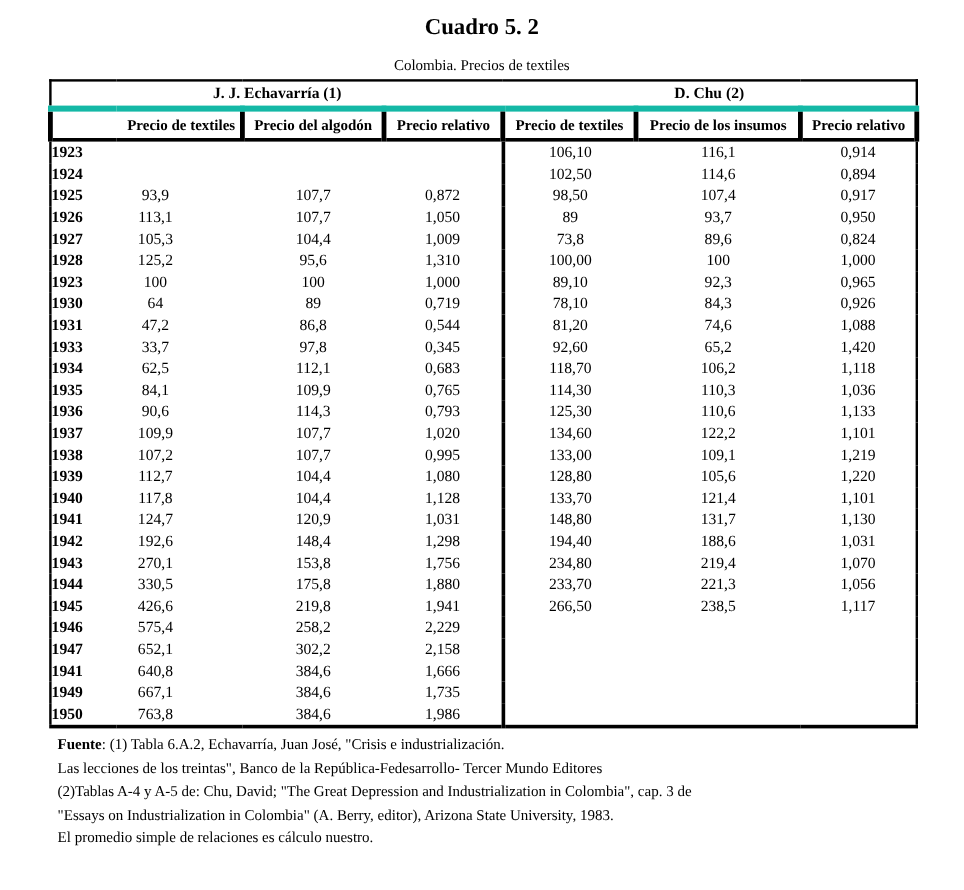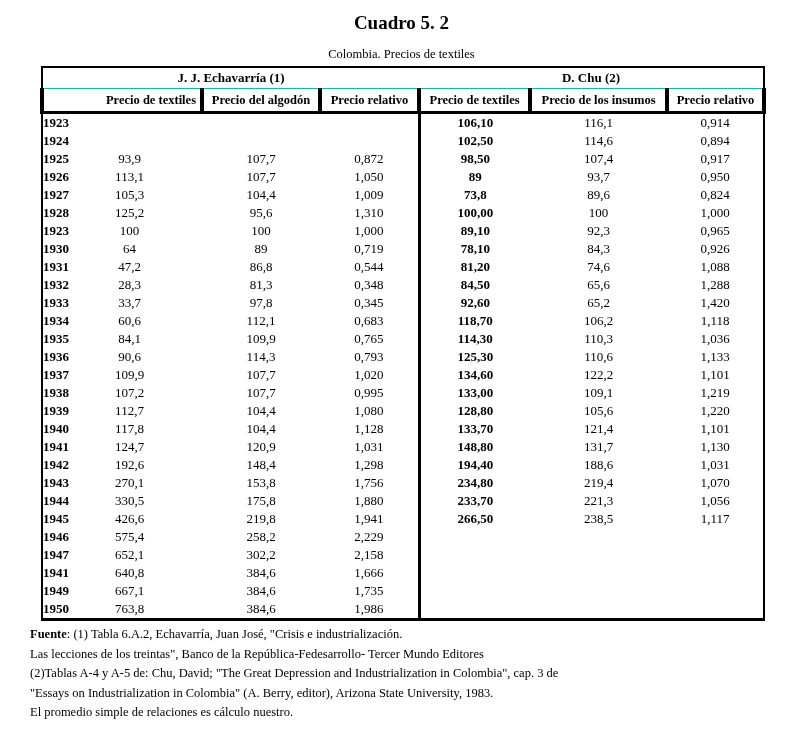--- a/index.html
+++ b/index.html
@@ -40,21 +40,21 @@
     border-left: 2px solid #000;
     border-right: 2px solid #000;
     border-bottom: 3px solid #000;
     font-size: 13px;
   }
   tr.group-row td {
     height: 20px;
     text-align: center;
     font-weight: bold;
     font-size: 13px;
-    border-bottom: 1px solid #14b8a6;
+    border-bottom: 5px solid #14b8a6;
     padding: 0;
     vertical-align: middle;
     margin-top: 40px;
   }
   tr.colhead-row td {
     height: 22px;
     text-align: center;
     font-weight: bold;
     font-size: 12.5px;
     border-bottom: 3px solid #000;
@@ -72,24 +72,24 @@
     font-size: 13px;
     text-align: center;
     vertical-align: middle;
     white-space: nowrap;
   }
   tr.data-row td.year {
     text-align: left;
     font-weight: bold;
     padding-left: 0;
   }
-  tr.data-row td.group-divide { border-left: 3px solid #000; font-weight: bold; }
+  tr.data-row td.group-divide { border-left: 3px solid #000; }
   tr.data-row td.col-e-tex { padding-right: 40px; }
   .footnotes {
-    margin: 4px 0 0 30px;
+    margin: 4px 0 0 48px;
     font-size: 12.5px;
     line-height: 19.5px;
     width: 720px;
   }
   .footnotes .bold { font-weight: bold; }
 </style>
 </head>
 <body>
 
 <div class="page">
@@ -197,40 +197,31 @@
         <tr class="data-row">
           <td class="year">1931</td>
           <td class="val col-e-tex">47,2</td>
           <td class="val">86,8</td>
           <td class="val">0,544</td>
           <td class="val group-divide">81,20</td>
           <td class="val">74,6</td>
           <td class="val">1,088</td>
         </tr>
         <tr class="data-row">
-          <td class="year">1932</td>
-          <td class="val col-e-tex">28,3</td>
-          <td class="val">81,3</td>
-          <td class="val">0,348</td>
-          <td class="val group-divide">84,50</td>
-          <td class="val">65,6</td>
-          <td class="val">1,288</td>
-        </tr>
-        <tr class="data-row">
           <td class="year">1933</td>
           <td class="val col-e-tex">33,7</td>
           <td class="val">97,8</td>
           <td class="val">0,345</td>
           <td class="val group-divide">92,60</td>
           <td class="val">65,2</td>
           <td class="val">1,420</td>
         </tr>
         <tr class="data-row">
           <td class="year">1934</td>
-          <td class="val col-e-tex">60,6</td>
+          <td class="val col-e-tex">62,5</td>
           <td class="val">112,1</td>
           <td class="val">0,683</td>
           <td class="val group-divide">118,70</td>
           <td class="val">106,2</td>
           <td class="val">1,118</td>
         </tr>
         <tr class="data-row">
           <td class="year">1935</td>
           <td class="val col-e-tex">84,1</td>
           <td class="val">109,9</td>

